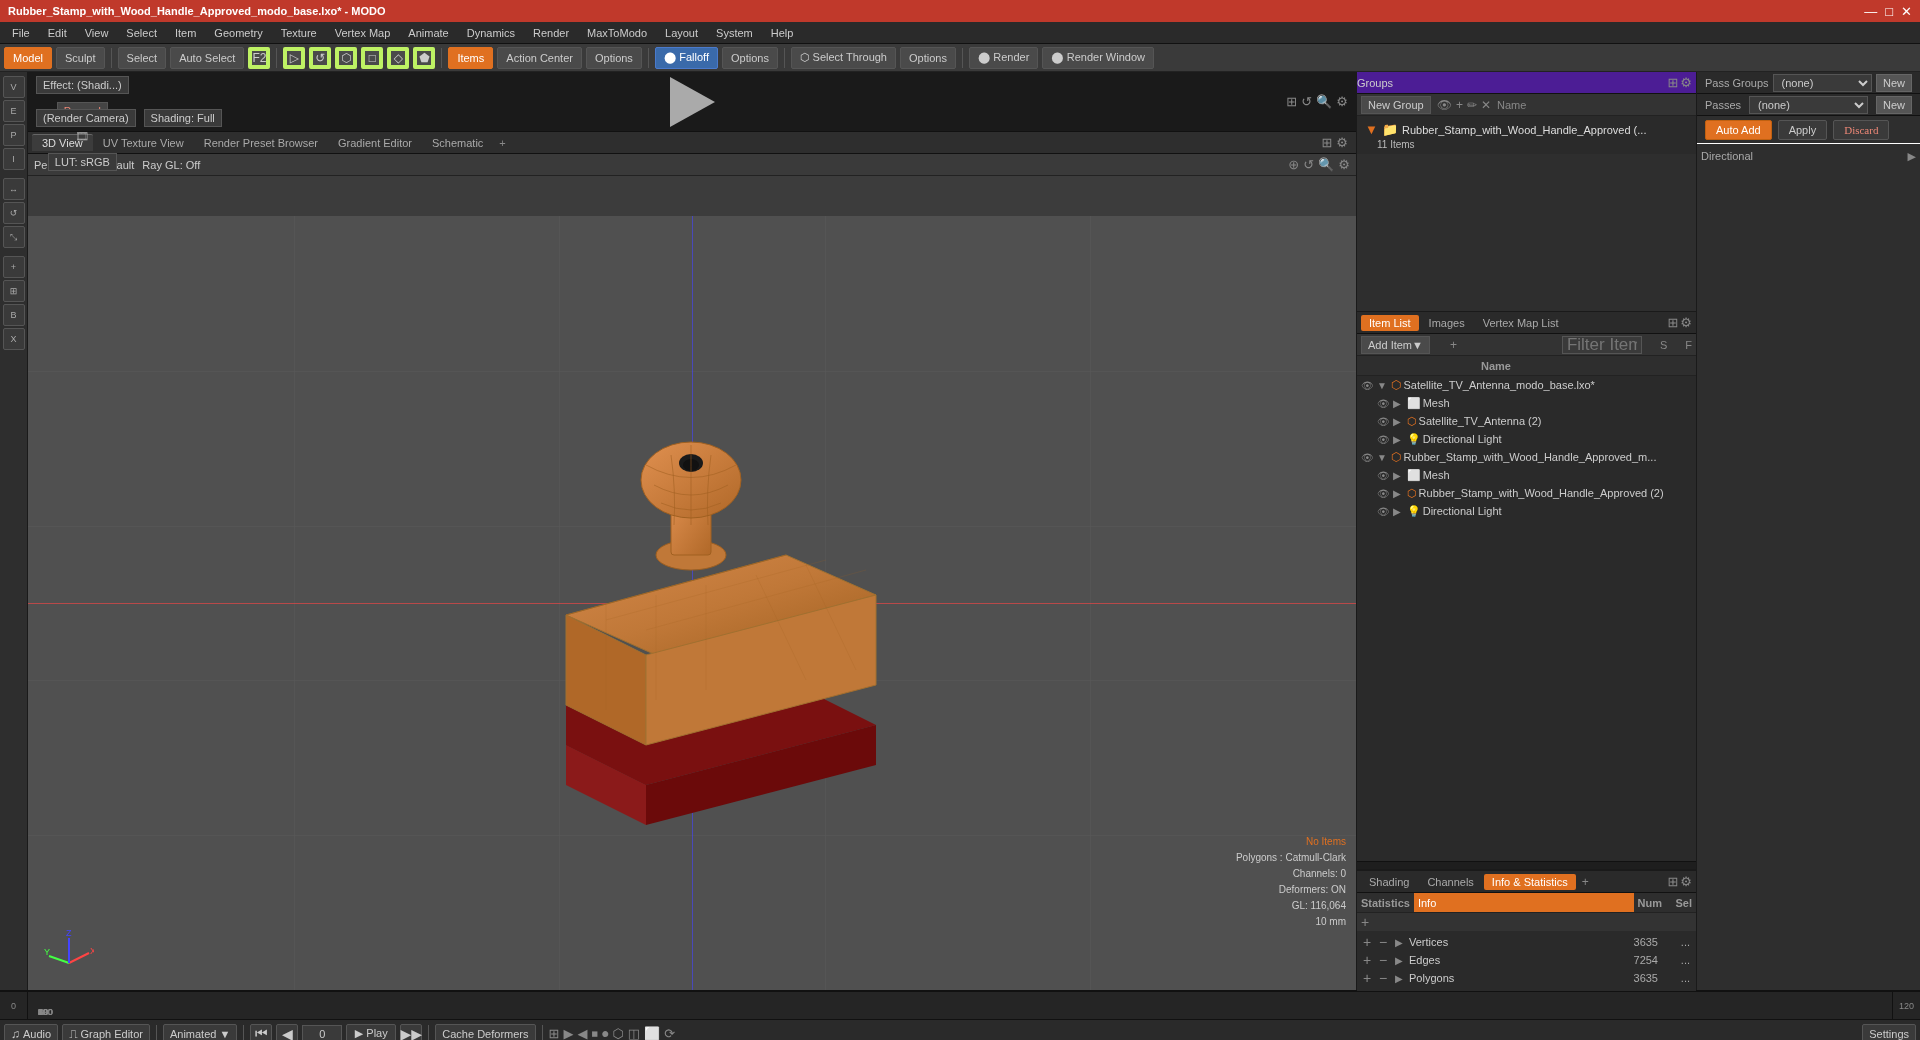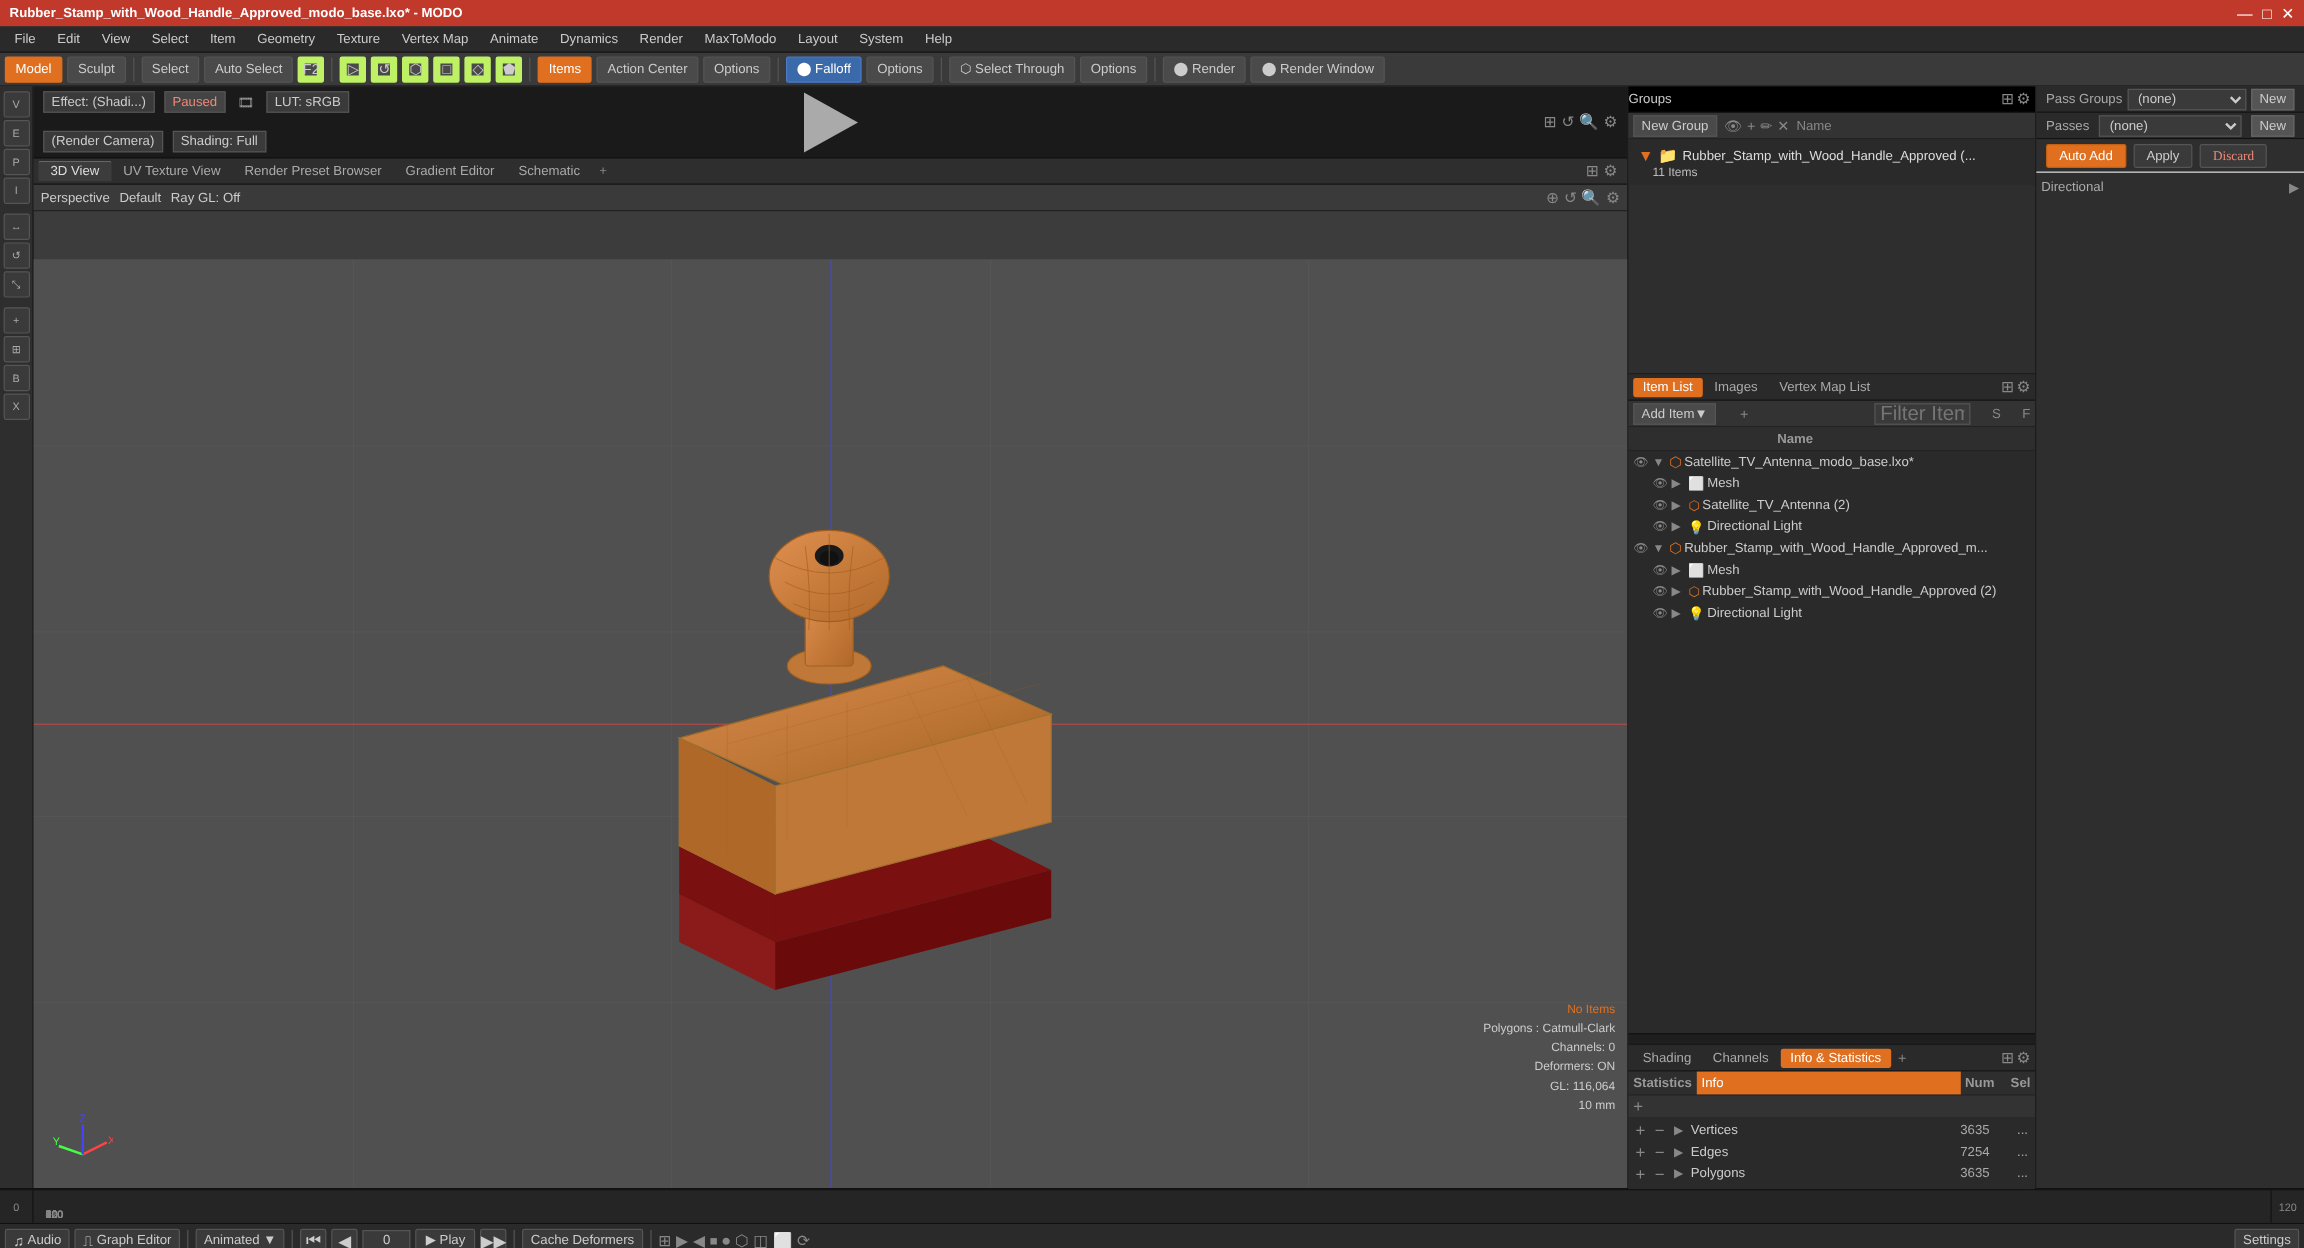--- a/index.html
+++ b/index.html
@@ -59,21 +59,21 @@
       height: 22px;
       display: flex;
       align-items: center;
     }
     .toolbar-btn.active { background: #e07020; border-color: #e07020; color: white; }
     .toolbar-btn.active-blue { background: #3a6aaa; border-color: #4a7acc; color: white; }
     .toolbar-sep { width: 1px; height: 20px; background: #555; margin: 0 2px; }
     .toolbar-icon-btn {
       width: 22px; height: 22px;
       background: #4a4a4a;
-      border: 6px solid #bef264;
+      border: 4px solid #bef264;
       color: #ccc;
       cursor: pointer;
       display: flex; align-items: center; justify-content: center;
       font-size: 12px;
       border-radius: 2px;
     }
 
     
     #left-tools {
       width: 28px;
@@ -210,21 +210,21 @@
       display: flex;
       flex-direction: column;
     }
 
     
     #groups-panel {
       height: 240px;
       border-bottom: 1px solid #1a1a1a;
     }
     #groups-header {
-      background: #000000;
+      background: #4c1d95;
       height: 22px;
       display: flex;
       align-items: center;
       justify-content: center;
       border-bottom: 1px solid #111;
       font-size: 11px;
       color: #ccc;
     }
     #groups-toolbar {
       background: #333;
@@ -626,21 +626,21 @@
     <div style="height:4px;"></div>
     <div class="tool-btn">+</div>
     <div class="tool-btn">⊞</div>
     <div class="tool-btn">B</div>
     <div class="tool-btn">X</div>
   </div>
 
   <div id="viewport-area">
 
     <div id="anim-strip">
-      <div style="position:absolute; left:8px; top:4px; display:flex; align-items:center; gap:8px;">
+      <div style="position:absolute; left:8px; top:4px; display:flex; align-items:center; gap:8px;flex-direction:column;">
         <span style="background:#3a3a3a; border:1px solid #555; color:#ccc; font-size:11px; padding:2px 6px;">Effect: (Shadi...)</span>
         <span style="background:#444; border:1px solid #555; color:#e87; font-size:11px; padding:2px 6px;">Paused</span>
         <span style="color:#aaa; font-size:11px; padding:2px;">🎞</span>
         <span style="background:#3a3a3a; border:1px solid #555; color:#ccc; font-size:11px; padding:2px 6px;">LUT: sRGB</span>
       </div>
       <div class="play-triangle"></div>
       <div style="position:absolute; left:8px; bottom:4px; display:flex; align-items:center; gap:8px;">
         <span style="background:#3a3a3a; border:1px solid #555; color:#ccc; font-size:11px; padding:2px 6px;">(Render Camera)</span>
         <span style="background:#3a3a3a; border:1px solid #555; color:#ccc; font-size:11px; padding:2px 6px;">Shading: Full</span>
       </div>

